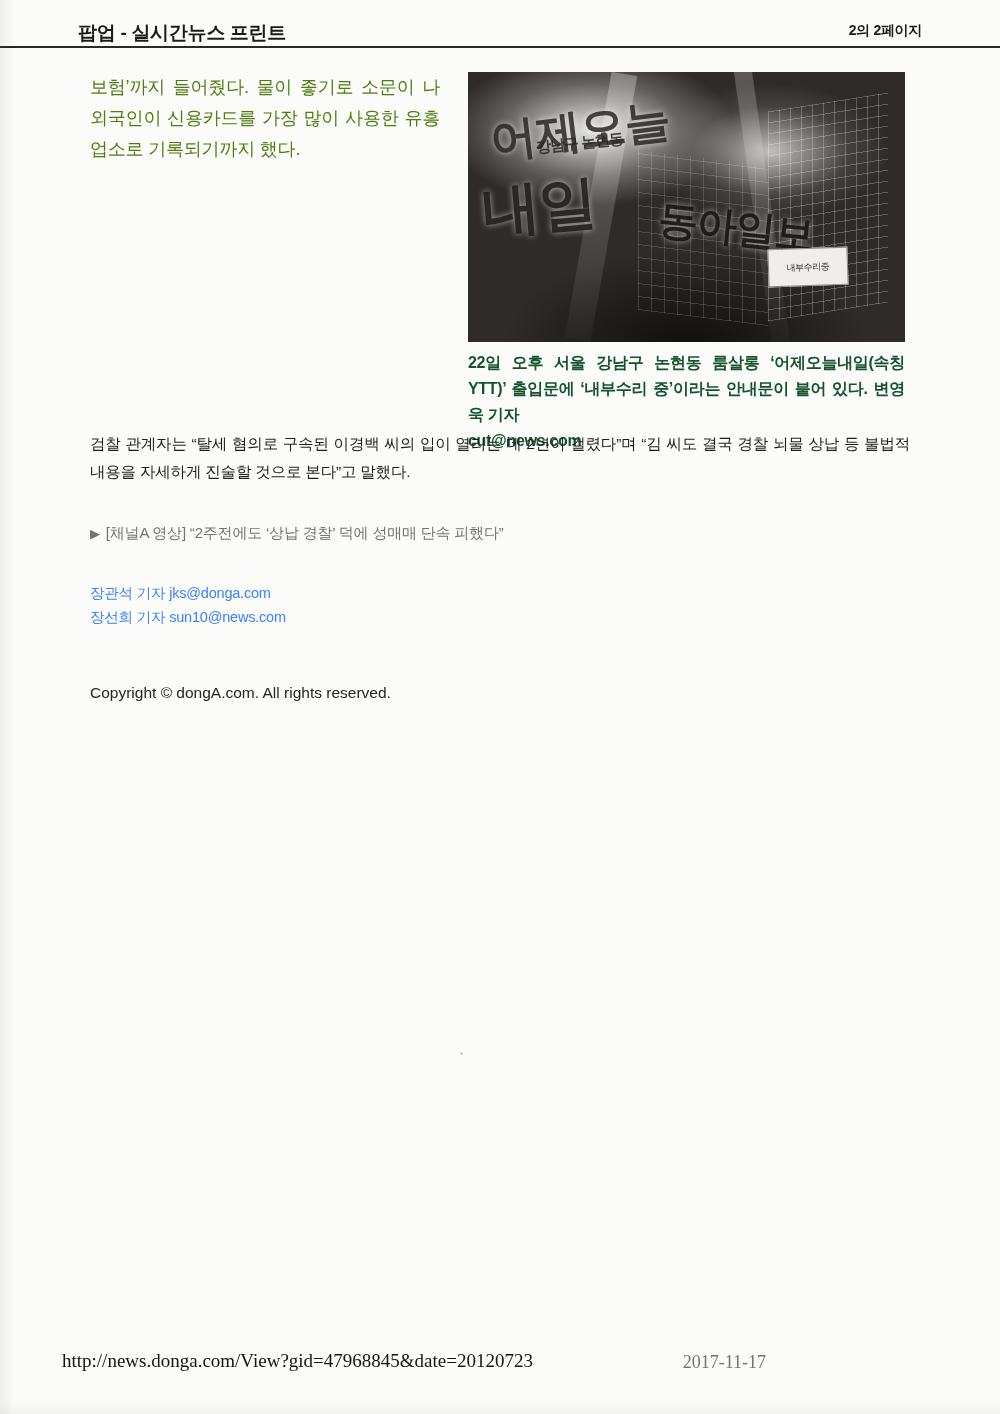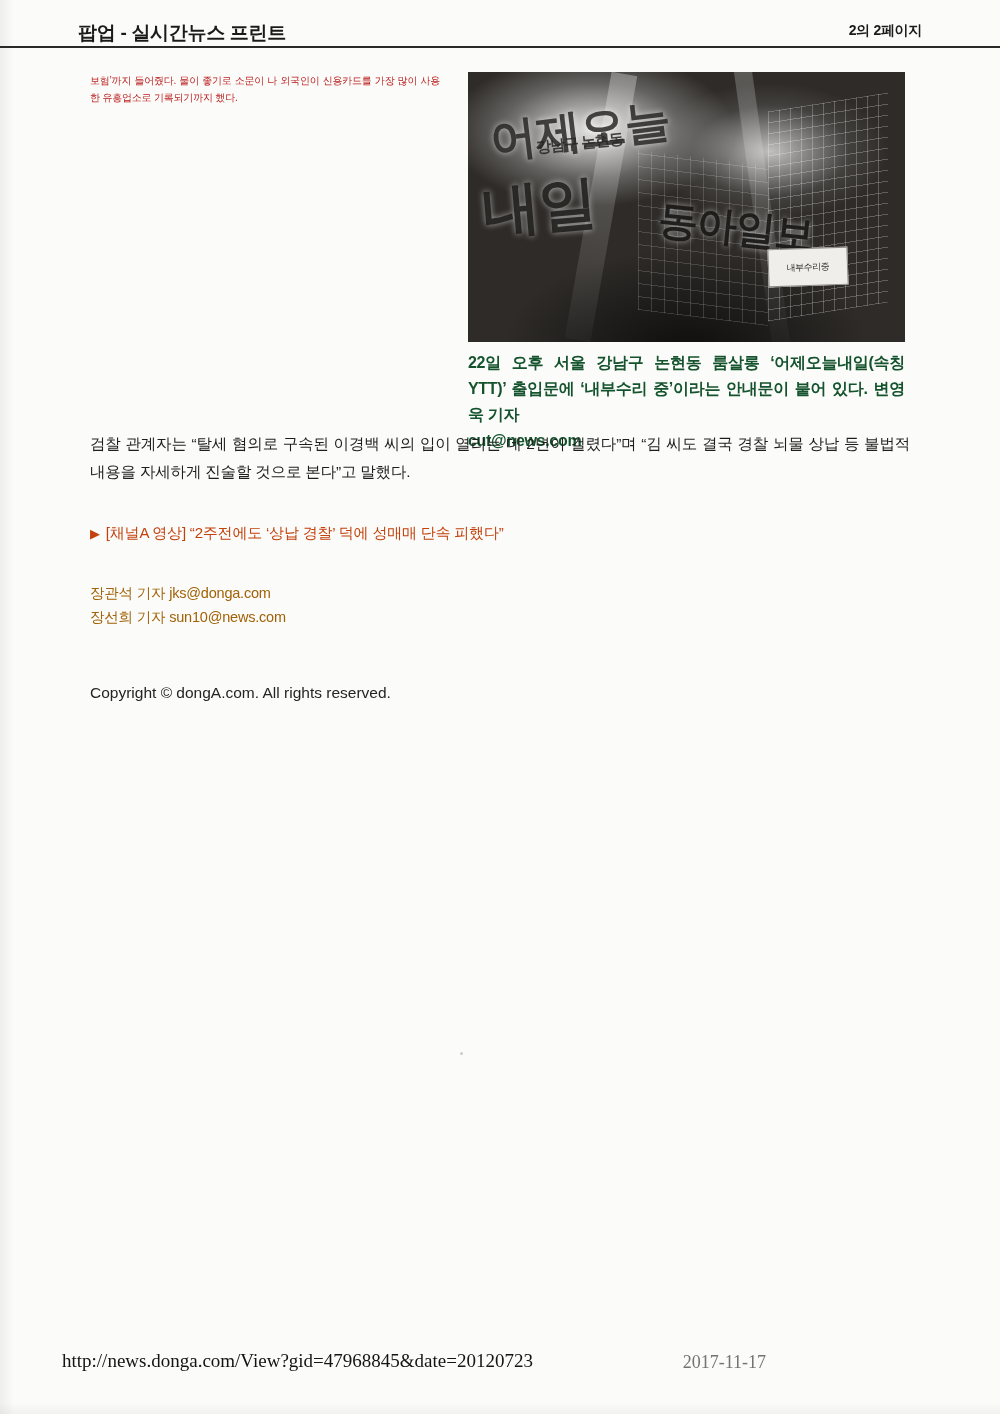--- a/index.html
+++ b/index.html
@@ -69,23 +69,23 @@
     width: 820px;
   }
   .col-left {
     position: absolute;
     left: 0;
     top: 0;
     width: 350px;
   }
   p.body {
     margin: 0 0 22px 0;
-    font-size: 10px;
+    font-size: 18px;
     line-height: 1.72;
-    color: #b91c1c;
+    color: #4d7c0f;
     letter-spacing: -0.2px;
     text-align: justify;
   }
   .photo {
     position: absolute;
     left: 378px;
     top: 0px;
     width: 437px;
     height: 270px;
     background: #2e2b28;
@@ -223,33 +223,33 @@
     margin: 0;
     font-size: 15.5px;
     line-height: 1.80;
     color: #1d1d1d;
     letter-spacing: -0.2px;
     text-align: justify;
   }
   .related {
     margin-top: 38px;
     font-size: 15px;
-    color: #c2410c;
+    color: #737373;
     letter-spacing: -0.2px;
   }
   .related .arrow {
     display: inline-block;
     margin-right: 6px;
     font-size: 13px;
   }
   .bylines {
     margin-top: 38px;
     font-size: 14.5px;
     line-height: 1.70;
-    color: #a16207;
+    color: #3b82f6;
     letter-spacing: -0.2px;
   }
   .copyright {
     position: absolute;
     left: 0;
     top: 612px;
     width: 820px;
     text-align: left;
     font-size: 15.5px;
     color: #242424;

